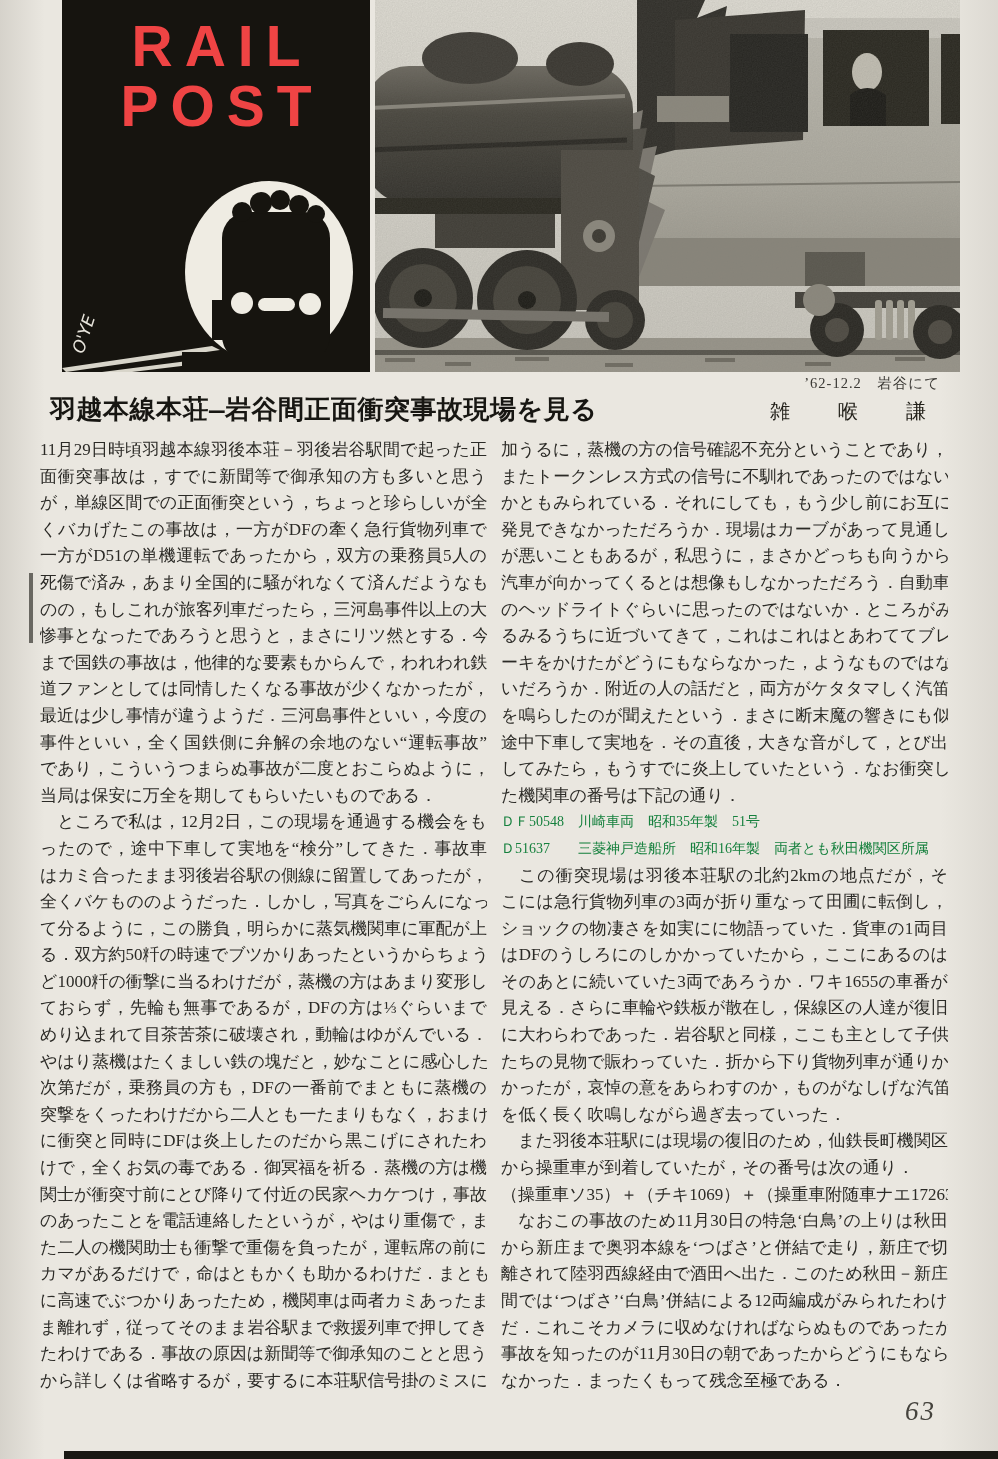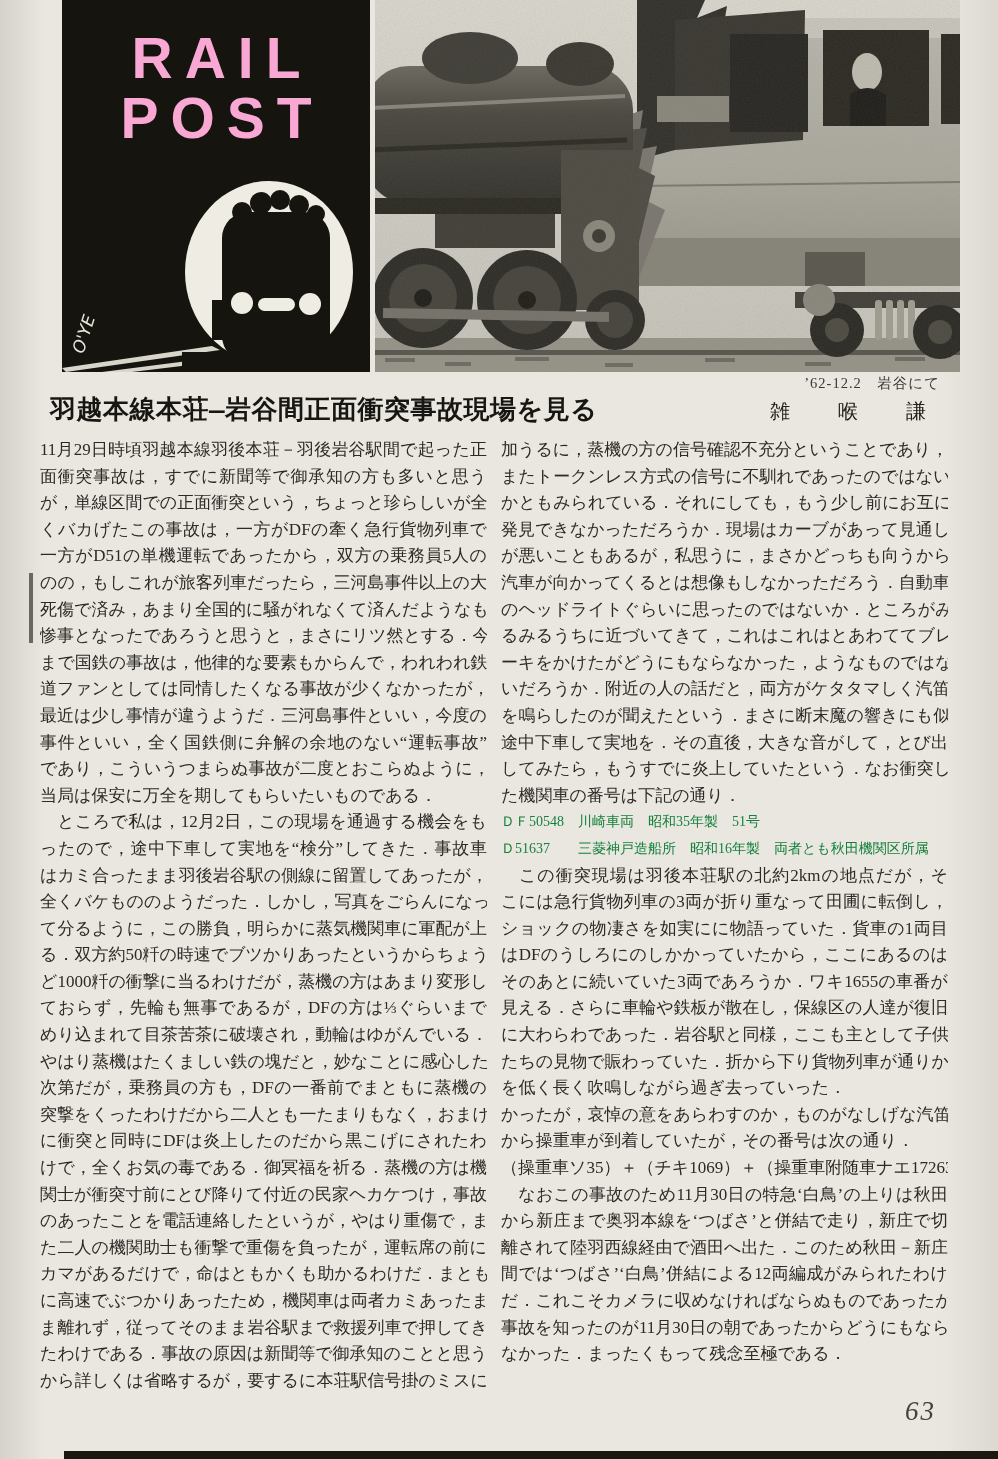--- a/index.html
+++ b/index.html
@@ -5,23 +5,23 @@
   html,body{margin:0;padding:0;}
   body{width:998px;height:1459px;background:#dedbd4;}
   .page{position:relative;width:998px;height:1459px;background:#eae7e0;overflow:hidden;
         font-family:"Liberation Serif","DejaVu Serif",serif;color:#2b2a28;}
   
   .page::before{content:"";position:absolute;inset:0;pointer-events:none;
         background:linear-gradient(90deg,rgba(120,115,105,.18),rgba(0,0,0,0) 45px,rgba(0,0,0,0) 940px,rgba(120,115,105,.12));}
 
   
   .logo{position:absolute;left:62px;top:0;width:308px;height:372px;background:#16140f;}
-  .logo-words{position:absolute;left:0;top:28px;width:100%;text-align:center;
+  .logo-words{position:absolute;left:0;top:16px;width:100%;text-align:center;
         font-family:"Liberation Sans","DejaVu Sans",sans-serif;font-weight:bold;
-        color:#f9a8d4;font-size:57px;line-height:60px;letter-spacing:12px;}
+        color:#ef4444;font-size:57px;line-height:60px;letter-spacing:12px;}
   .logo-words div{text-indent:12px;}
   .tunnel-svg{position:absolute;left:0;top:0;}
   .signature{position:absolute;left:2px;bottom:28px;color:#e8e5dc;
         font-family:"DejaVu Sans",sans-serif;font-size:17px;font-style:italic;
         transform:rotate(-72deg);transform-origin:center;}
 
   
   .photo{position:absolute;left:375px;top:0;width:585px;height:372px;background:#cfccc4;overflow:hidden;}
   .caption{position:absolute;left:375px;top:374px;width:565px;text-align:right;
         font-size:14.5px;color:#3a3834;letter-spacing:1px;}
@@ -188,22 +188,22 @@
     <div class="author">雑　喉　謙</div>
   </div>
 
   <div class="columns">
     <div class="col">
         <div class="line">11月29日時頃羽越本線羽後本荘－羽後岩谷駅間で起った正</div>
         <div class="line">面衝突事故は，すでに新聞等で御承知の方も多いと思う</div>
         <div class="line">が，単線区間での正面衝突という，ちょっと珍らしいが全</div>
         <div class="line">くバカげたこの事故は，一方がDFの牽く急行貨物列車で</div>
         <div class="line">一方がD51の単機運転であったから，双方の乗務員5人の</div>
+        <div class="line">死傷で済み，あまり全国的に騒がれなくて済んだようなも</div>
         <div class="line">のの，もしこれが旅客列車だったら，三河島事件以上の大</div>
-        <div class="line">死傷で済み，あまり全国的に騒がれなくて済んだようなも</div>
         <div class="line">惨事となったであろうと思うと，まさにリツ然とする．今</div>
         <div class="line">まで国鉄の事故は，他律的な要素もからんで，われわれ鉄</div>
         <div class="line">道ファンとしては同情したくなる事故が少くなかったが，</div>
         <div class="line">最近は少し事情が違うようだ．三河島事件といい，今度の</div>
         <div class="line">事件といい，全く国鉄側に弁解の余地のない“運転事故”</div>
         <div class="line">であり，こういうつまらぬ事故が二度とおこらぬように，</div>
         <div class="line end">当局は保安に万全を期してもらいたいものである．</div>
         <div class="line">　ところで私は，12月2日，この現場を通過する機会をも</div>
         <div class="line">ったので，途中下車して実地を“検分”してきた．事故車</div>
         <div class="line">はカミ合ったまま羽後岩谷駅の側線に留置してあったが，</div>
@@ -245,22 +245,23 @@
         <div class="line small">ＤＦ50548　川崎車両　昭和35年製　51号</div>
         <div class="line small">Ｄ51637　　三菱神戸造船所　昭和16年製　両者とも秋田機関区所属</div>
         <div class="line">　この衝突現場は羽後本荘駅の北約2kmの地点だが，そ</div>
         <div class="line">こには急行貨物列車の3両が折り重なって田圃に転倒し，</div>
         <div class="line">ショックの物凄さを如実にに物語っていた．貨車の1両目</div>
         <div class="line">はDFのうしろにのしかかっていたから，ここにあるのは</div>
         <div class="line">そのあとに続いていた3両であろうか．ワキ1655の車番が</div>
         <div class="line">見える．さらに車輪や鉄板が散在し，保線区の人達が復旧</div>
         <div class="line">に大わらわであった．岩谷駅と同様，ここも主として子供</div>
         <div class="line">たちの見物で賑わっていた．折から下り貨物列車が通りか</div>
+        <div class="line">かったが，哀悼の意をあらわすのか，ものがなしげな汽笛</div>
         <div class="line end">を低く長く吹鳴しながら過ぎ去っていった．</div>
-        <div class="line">かったが，哀悼の意をあらわすのか，ものがなしげな汽笛</div>
+        <div class="line">　また羽後本荘駅には現場の復旧のため，仙鉄長町機関区</div>
         <div class="line end">から操重車が到着していたが，その番号は次の通り．</div>
         <div class="line end">（操重車ソ35）＋（チキ1069）＋（操重車附随車ナエ17263）</div>
         <div class="line">　なおこの事故のため11月30日の特急‘白鳥’の上りは秋田</div>
         <div class="line">から新庄まで奥羽本線を‘つばさ’と併結で走り，新庄で切</div>
         <div class="line">離されて陸羽西線経由で酒田へ出た．このため秋田－新庄</div>
         <div class="line">間では‘つばさ’‘白鳥’併結による12両編成がみられたわけ</div>
         <div class="line">だ．これこそカメラに収めなければならぬものであったが</div>
         <div class="line">事故を知ったのが11月30日の朝であったからどうにもなら</div>
         <div class="line end">なかった．まったくもって残念至極である．</div>
       </div>

